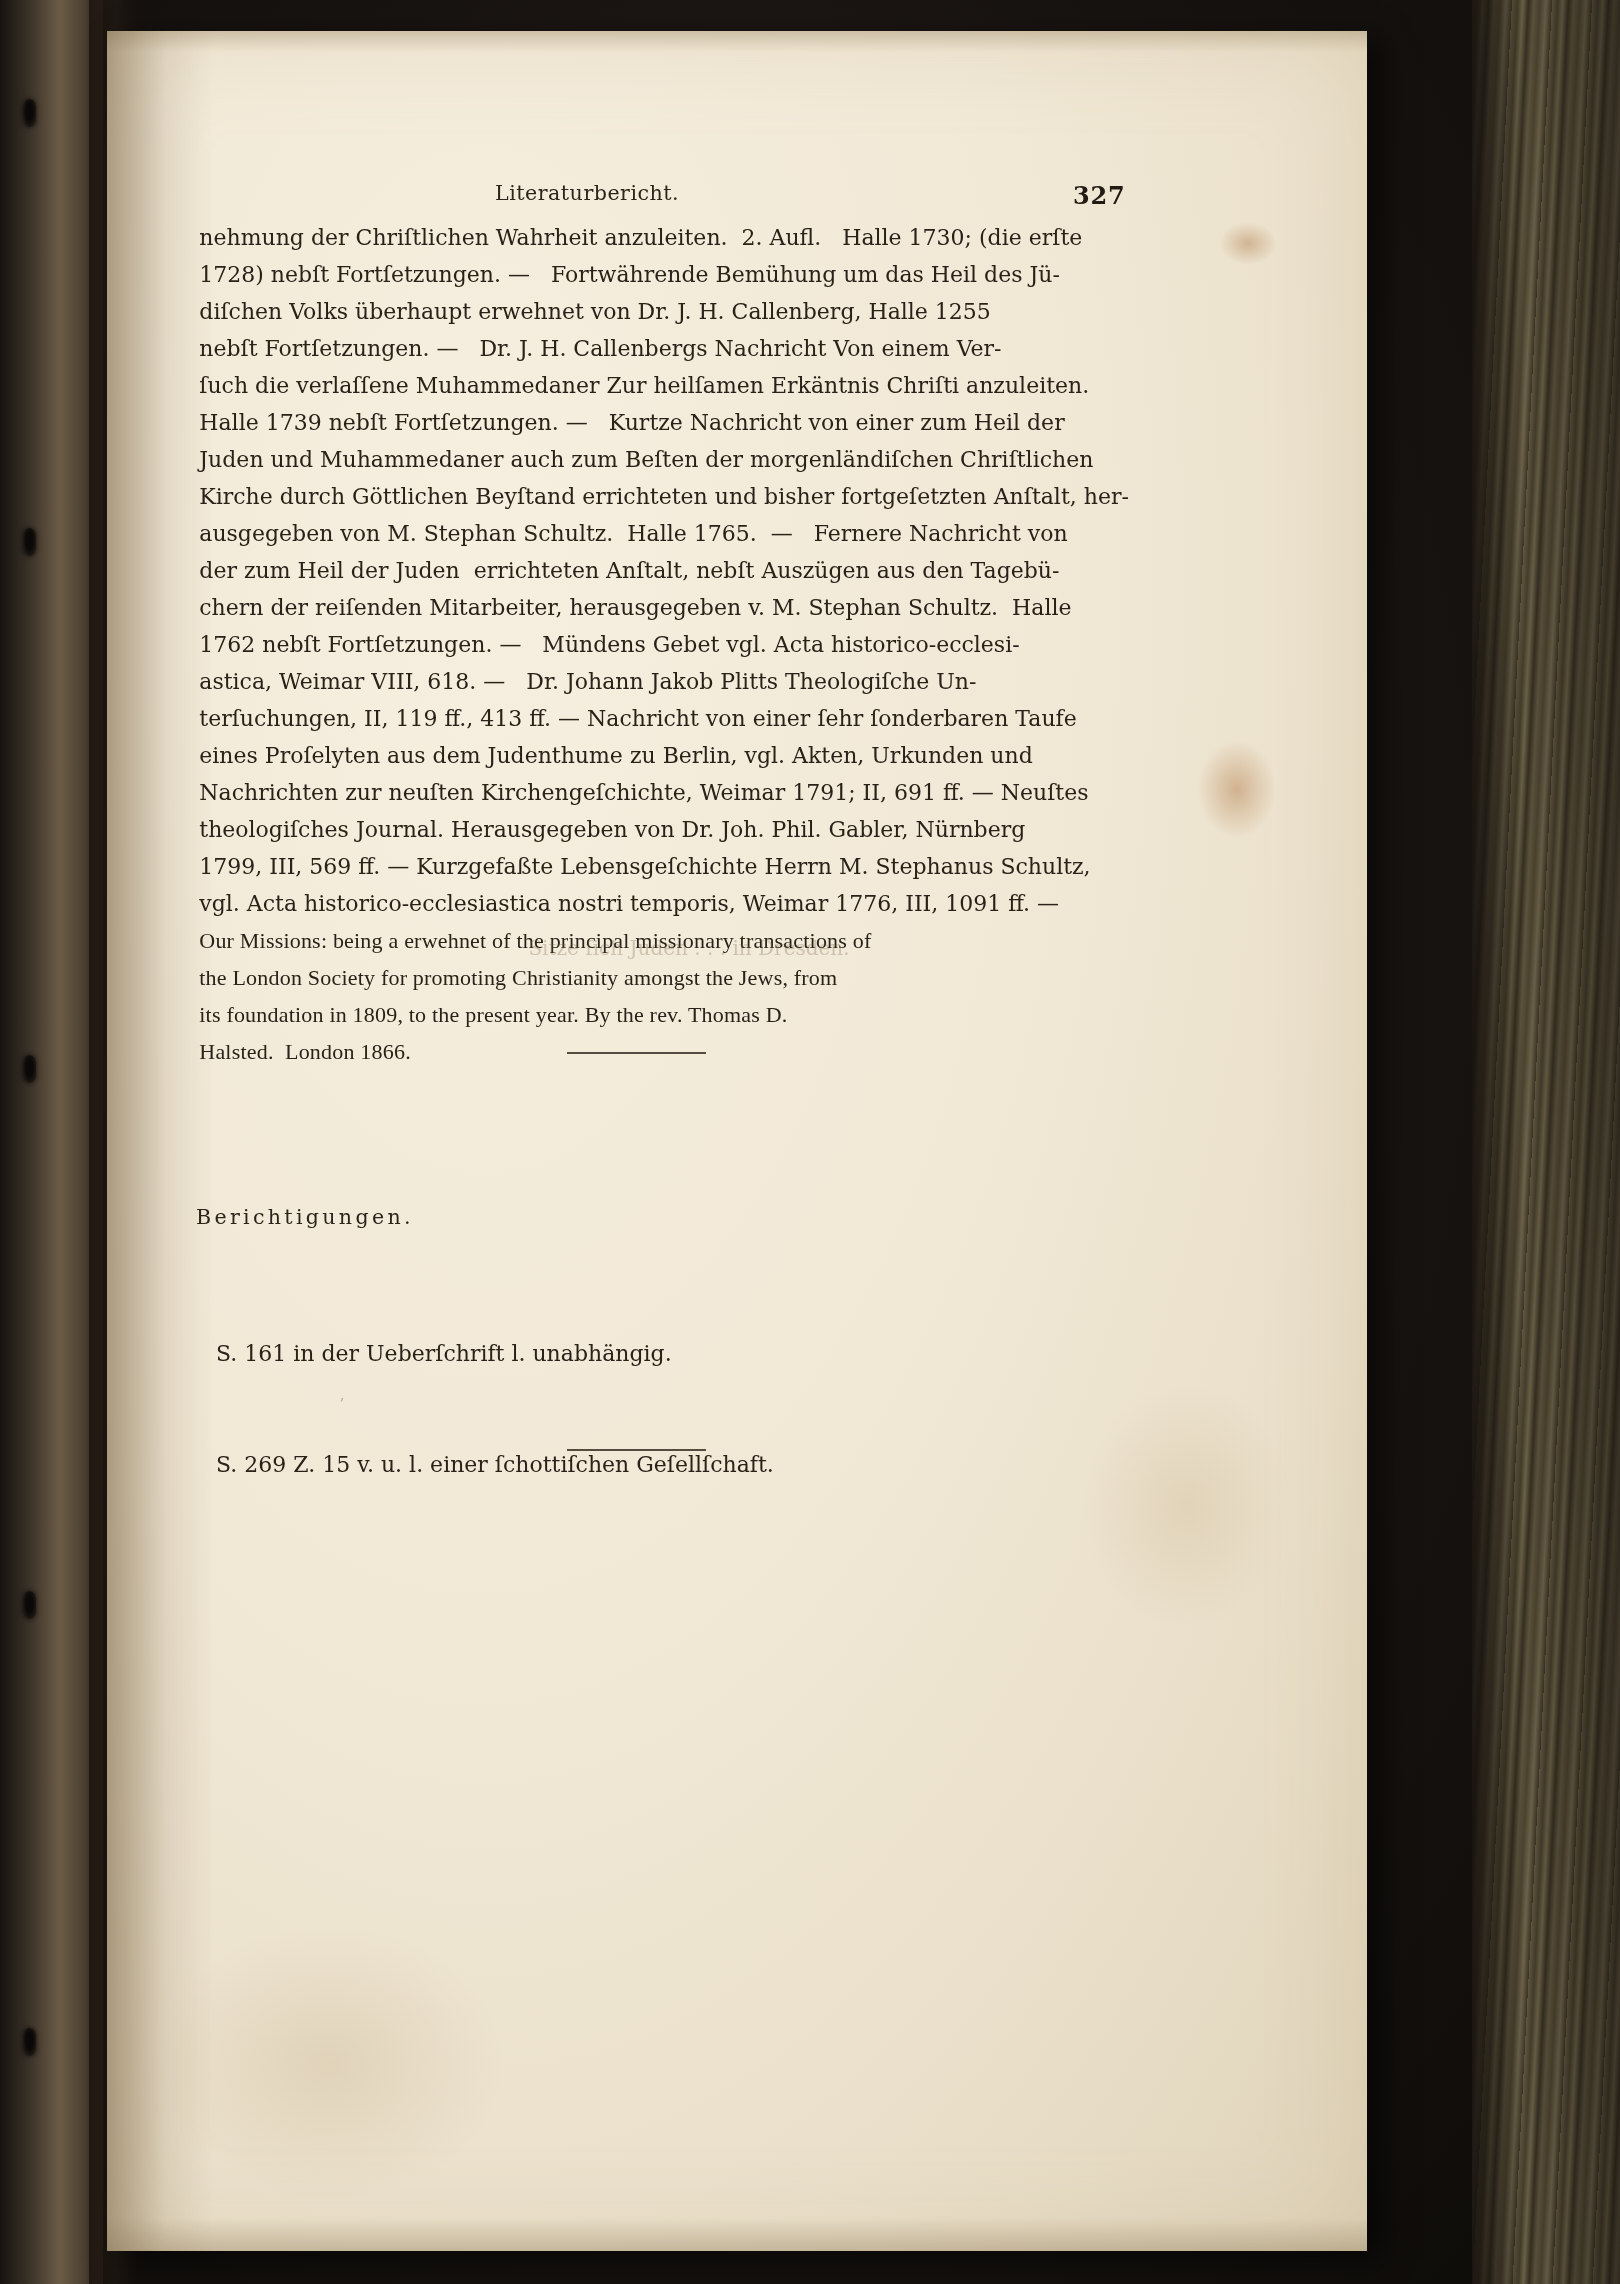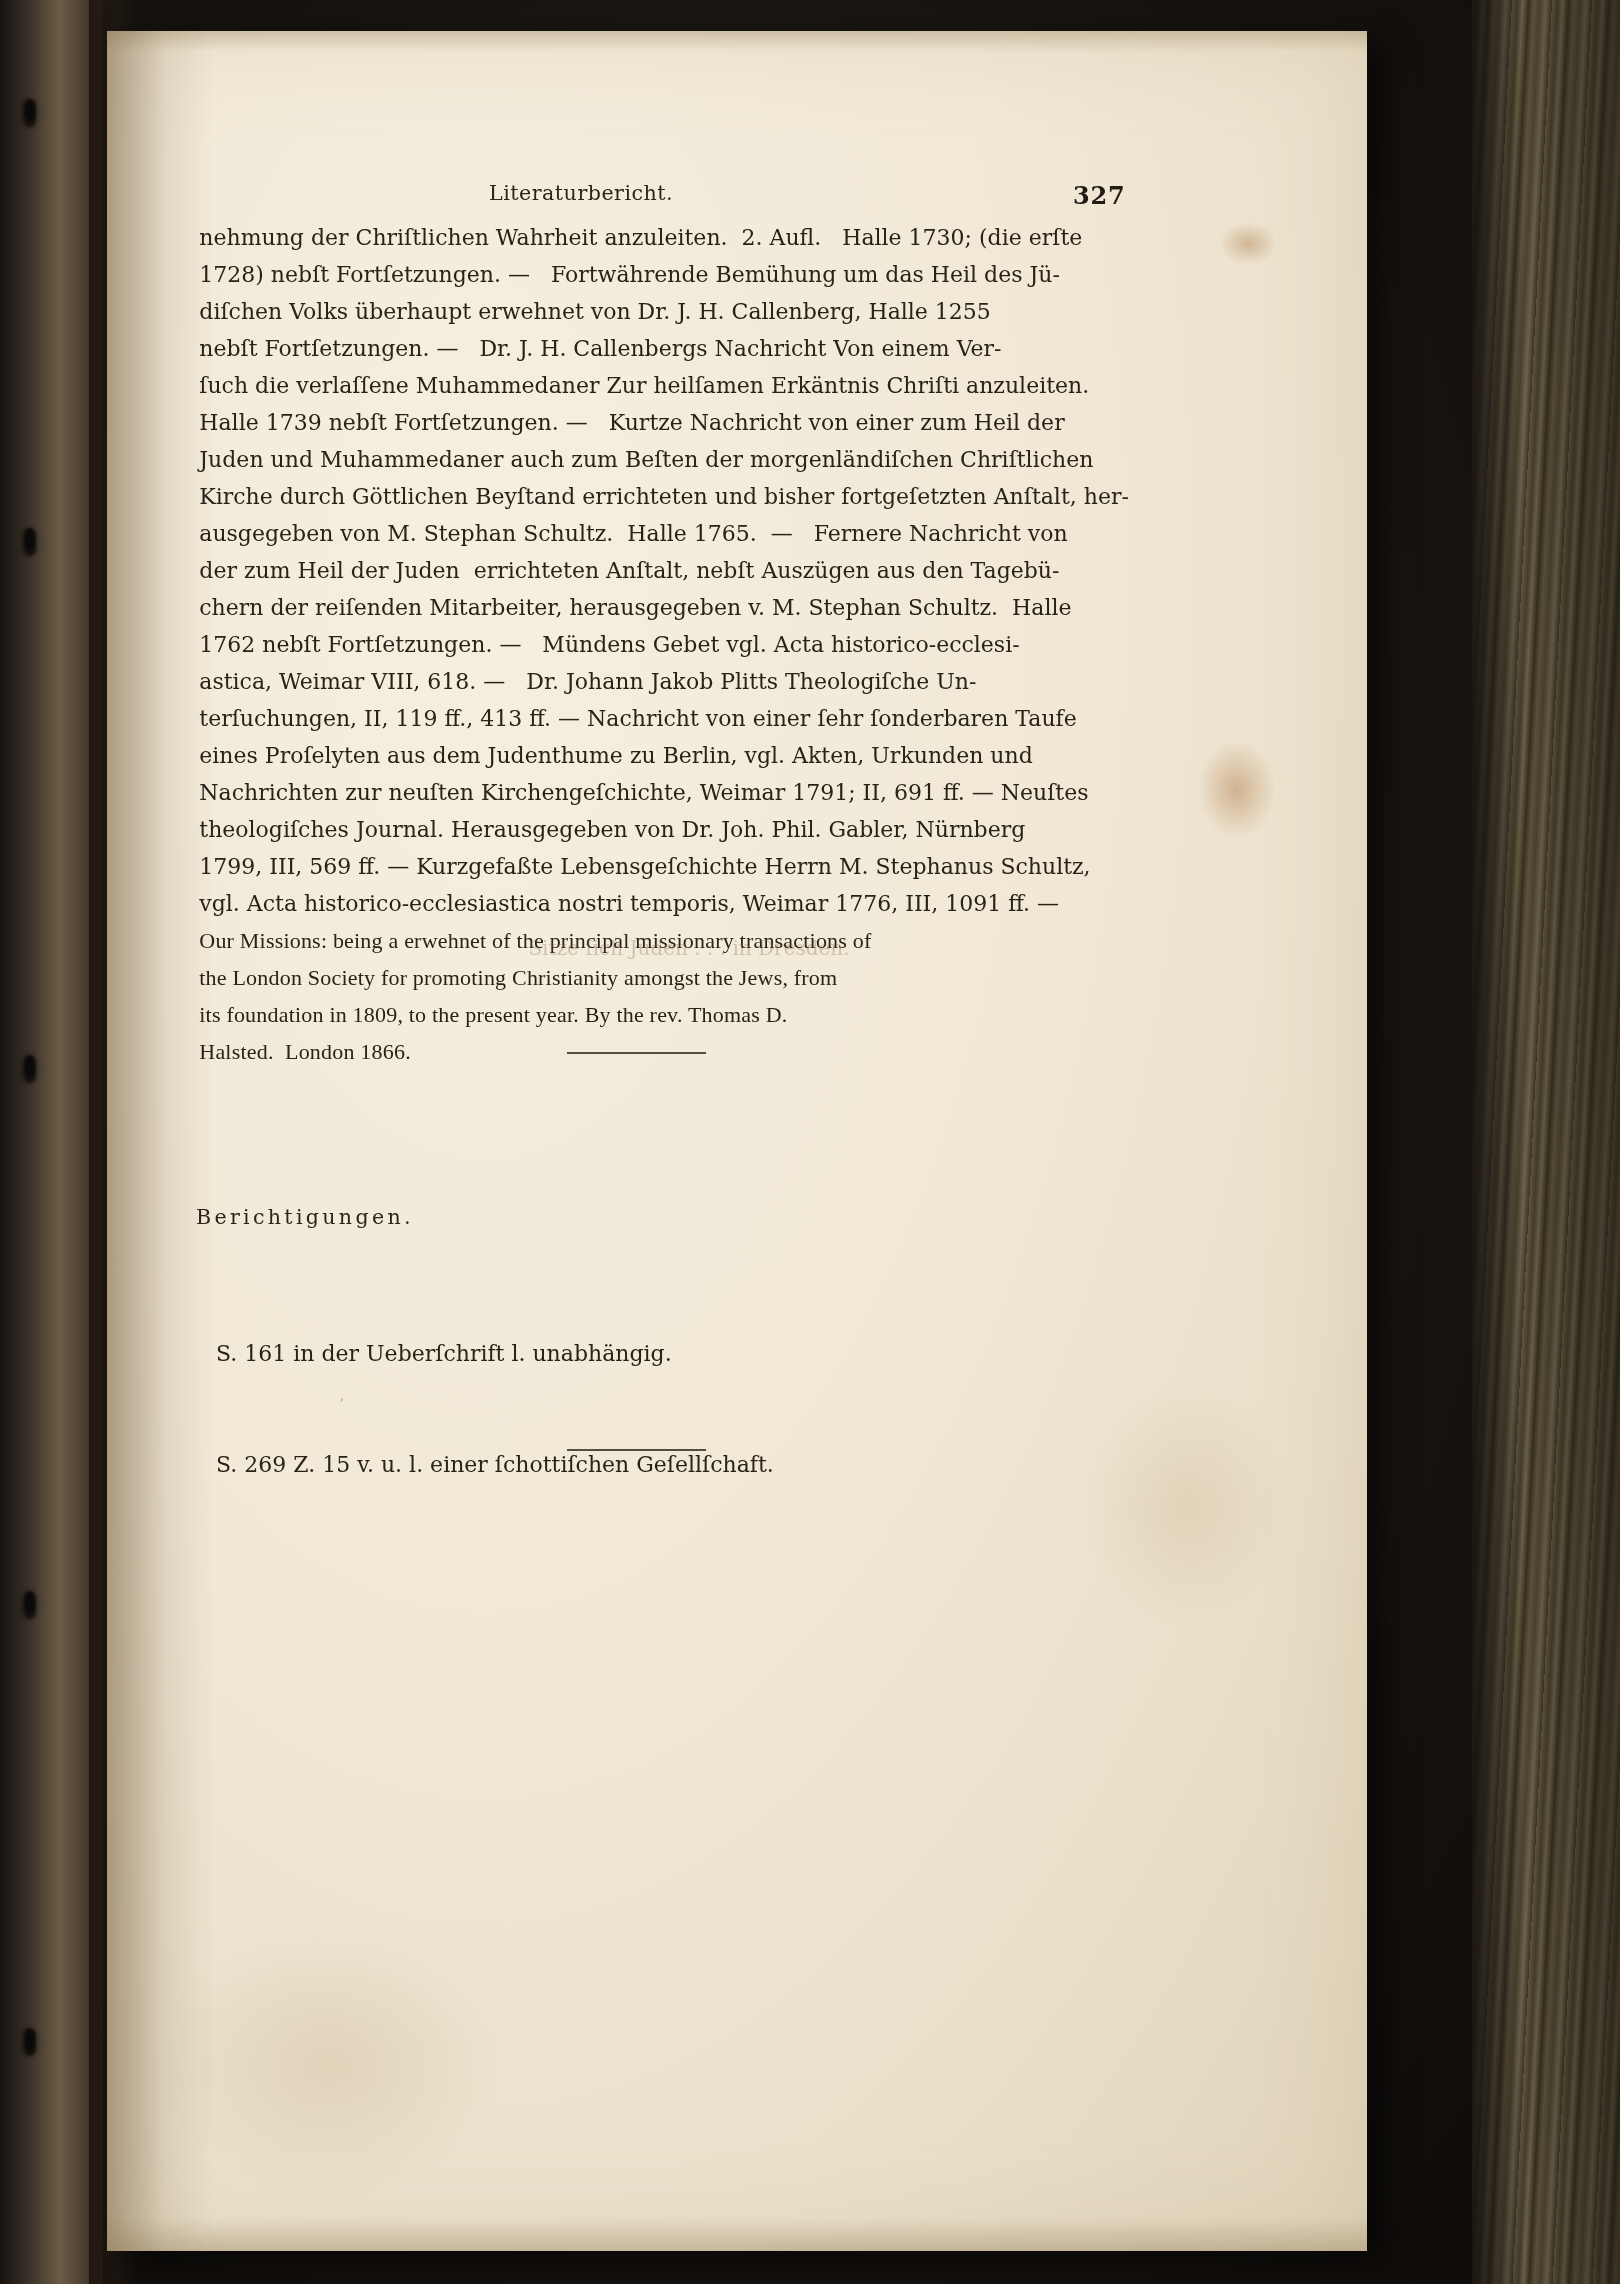--- a/index.html
+++ b/index.html
@@ -118,21 +118,21 @@
   .runhead {
     position: absolute;
     top: 150px;
     left: 0;
     width: 998px;
     display: flex;
     align-items: baseline;
   }
   .runhead-title {
     position: absolute;
-    left: 293px;
+    left: 299px;
     font-family: "DejaVu Serif", serif;
     font-size: 20.6px;
     letter-spacing: 0.5px;
     color: #2d241a;
   }
   .runhead-page {
     position: absolute;
     left: 877px;
     font-family: "DejaVu Serif", serif;
     font-weight: bold;

